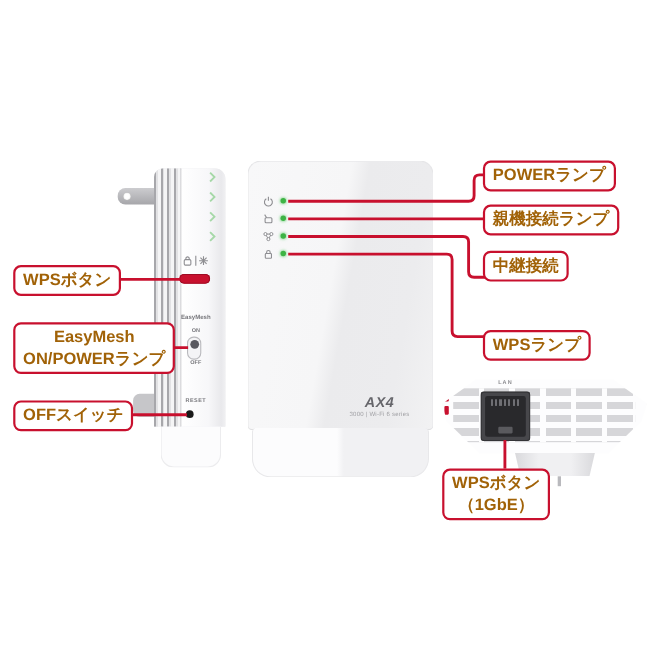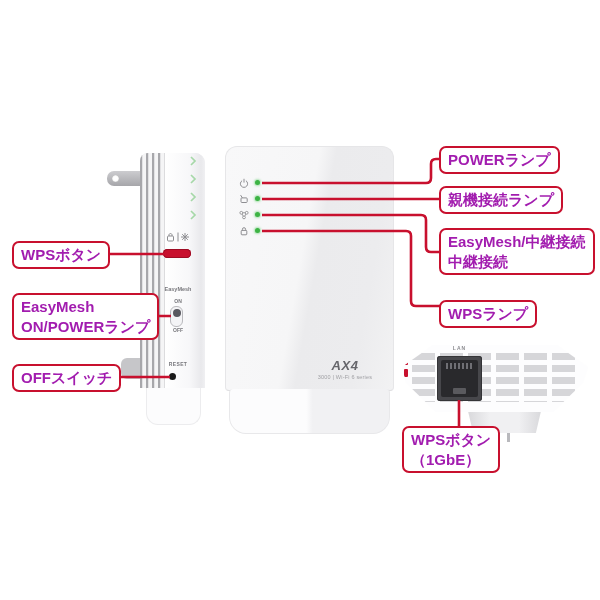--- a/index.html
+++ b/index.html
@@ -2,22 +2,22 @@
 <html><head>
 <meta charset="utf-8">
 <style>
   html,body{margin:0;padding:0;background:#ffffff;}
   .stage{position:relative;width:600px;height:600px;background:#ffffff;overflow:hidden;
          font-family:"Liberation Sans",sans-serif;}
   .abs{position:absolute;}
 
   
   .callout{position:absolute;z-index:6;background:#fff;border:2.5px solid #c8102e;
-           border-radius:7px;color:#a21caf;font-weight:bold;font-size:15px;line-height:1.3;
-           padding:2px 7px;white-space:nowrap;}
+           border-radius:7px;color:#a16207;font-weight:bold;font-size:15px;line-height:1.3;
+           padding:2px 7px;white-space:nowrap;text-align:center;}
   .callout .ln{display:block;}
 
   
   .side-body{left:140px;top:153px;width:65px;height:235px;z-index:1;
              border-radius:8px 10px 0 0;overflow:hidden;background:#fdfdfe;
              box-shadow:0 0 0 1px #ececee inset;}
   .side-ridges{left:0;top:0;width:24px;height:100%;
       background:repeating-linear-gradient(90deg,#a7a7ab 0 2px,#e2e2e4 2px 3.5px,#f5f5f6 3.5px 6px);}
   .side-face{left:24px;top:0;width:41px;height:100%;
       background:linear-gradient(90deg,#ffffff,#f7f7f9 60%,#e9e9ec 88%,#f2f2f4 100%);
@@ -205,21 +205,20 @@
     </g>
   </svg>
 
   <div class="callout" style="left:439px;top:146px">
     <span>POWERランプ</span>
   </div>
   <div class="callout" style="left:439px;top:186px">
     <span>親機接続ランプ</span>
   </div>
   <div class="callout" style="left:439px;top:228px">
-    <span class="ln">EasyMesh/中継接続</span>
     <span class="ln">中継接続</span>
   </div>
   <div class="callout" style="left:439px;top:300px">
     <span>WPSランプ</span>
   </div>
 
   <div class="callout" style="left:12px;top:241px">
     <span>WPSボタン</span>
   </div>
   <div class="callout" style="left:12px;top:293px">

